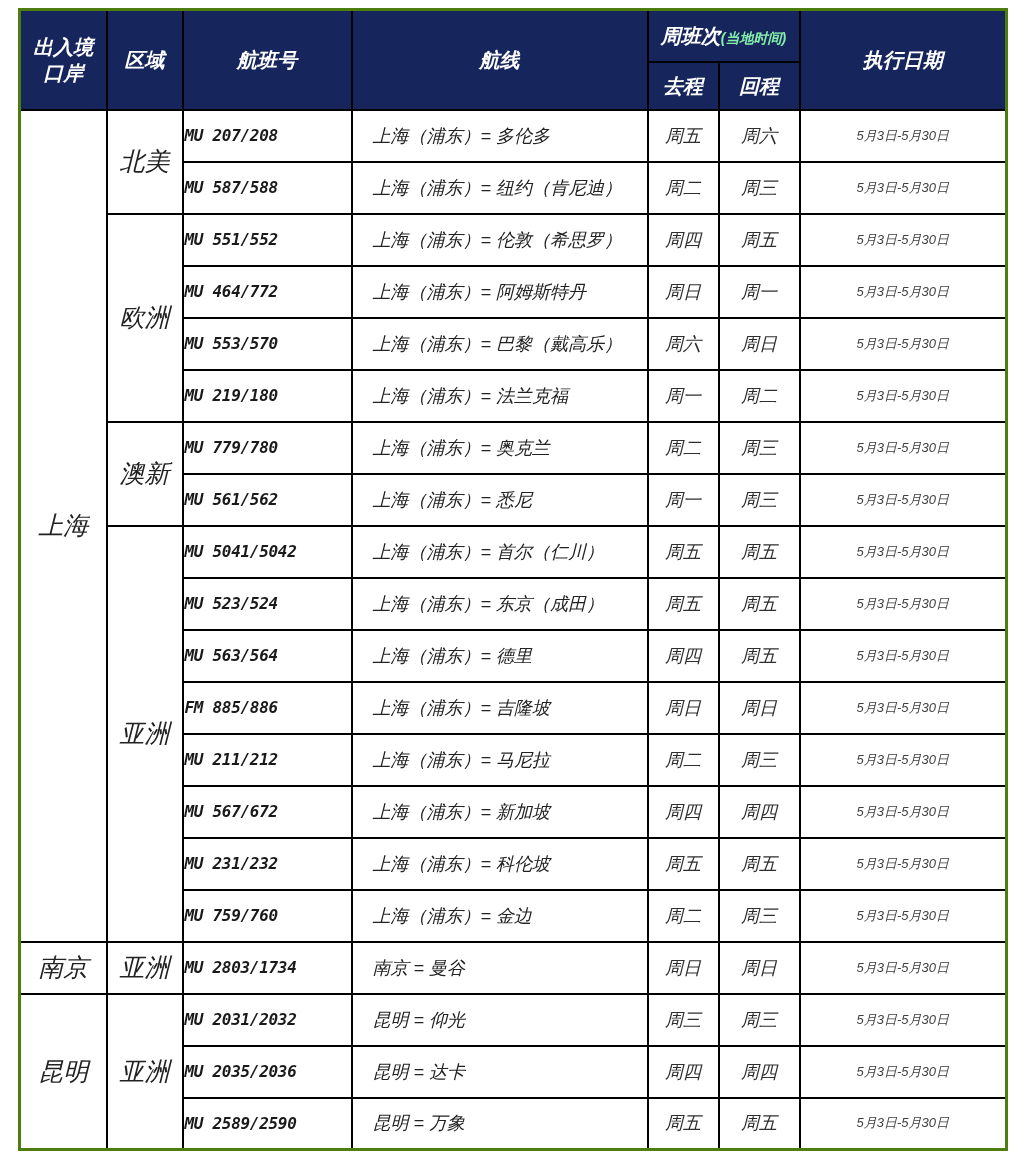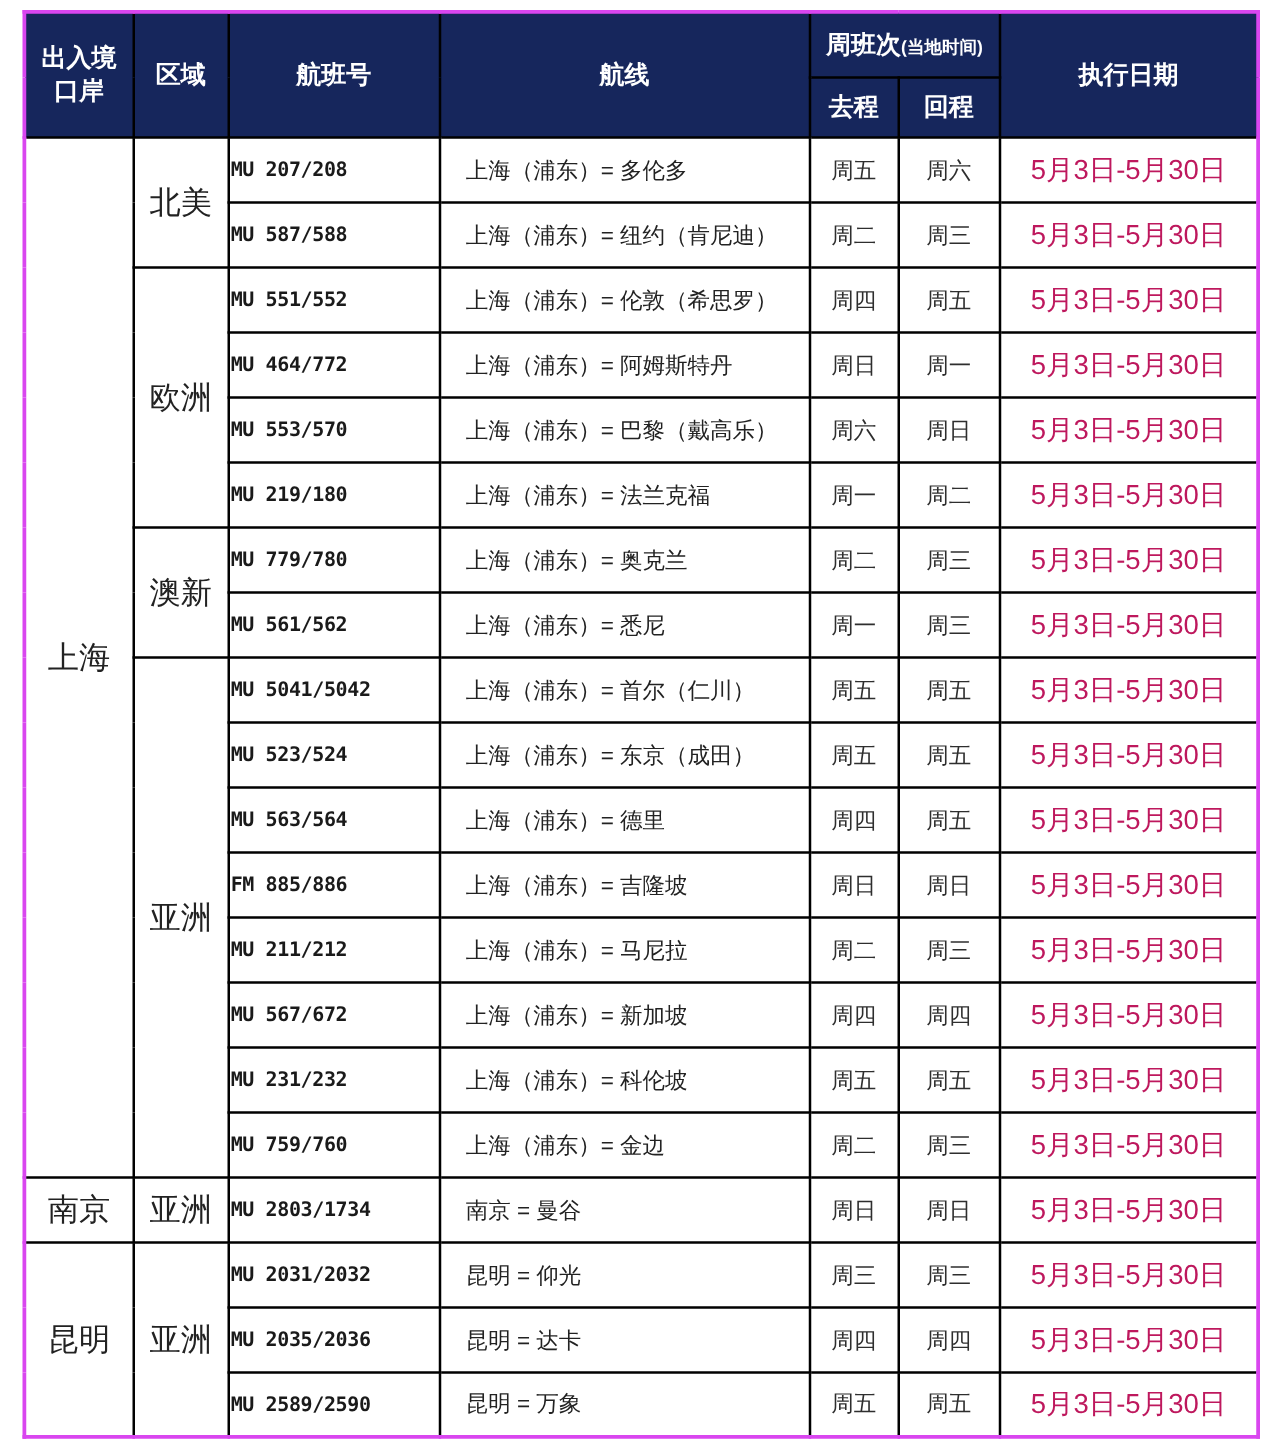--- a/index.html
+++ b/index.html
@@ -7,37 +7,38 @@
     margin: 0; padding: 0;
     width: 1026px; height: 1155px;
     background: #ffffff;
     font-family: "Liberation Sans", "DejaVu Sans", sans-serif;
   }
   .tbl-wrap { padding: 8px 0 0 18px; }
   table.sched {
     width: 987px;
     border-collapse: collapse;
     table-layout: fixed;
-    border: 3px solid #d946ef;
+    border: 3px solid #4d7c0f;
+    font-style: italic;
   }
   th, td { border: 2px solid #000; }
   thead th {
     background: #16265C;
     color: #ffffff;
     font-weight: bold;
     font-size: 20px;
     text-align: center;
     vertical-align: middle;
     line-height: 1.3;
   }
   thead tr.h1 { height: 52px; }
   thead tr.h2 { height: 48px; }
   th.port-h { padding: 0 10px; }
   th .note {
-    color: #ffffff;
+    color: #86efac;
     font-size: 14px;
     font-weight: bold;
   }
   tbody tr { height: 52px; }
   tbody td {
     font-size: 18px;
     color: #2e2e2e;
     text-align: center;
     vertical-align: middle;
   }
@@ -49,21 +50,21 @@
     font-size: 16px;
     letter-spacing: -0.3px;
     color: #1a1a1a;
   }
   td.route {
     text-align: left;
     padding-left: 20px;
     color: #222;
     margin-top: 47px;
   }
-  td.dates { font-size: 22px; color: #be185d; }
+  td.dates { font-size: 13px; color: #404040; }
 </style>
 </head>
 <body>
 
 <div class="tbl-wrap">
 <table class="sched">
   <colgroup>
     <col style="width:87px">
         <col style="width:76px">
         <col style="width:169px">

